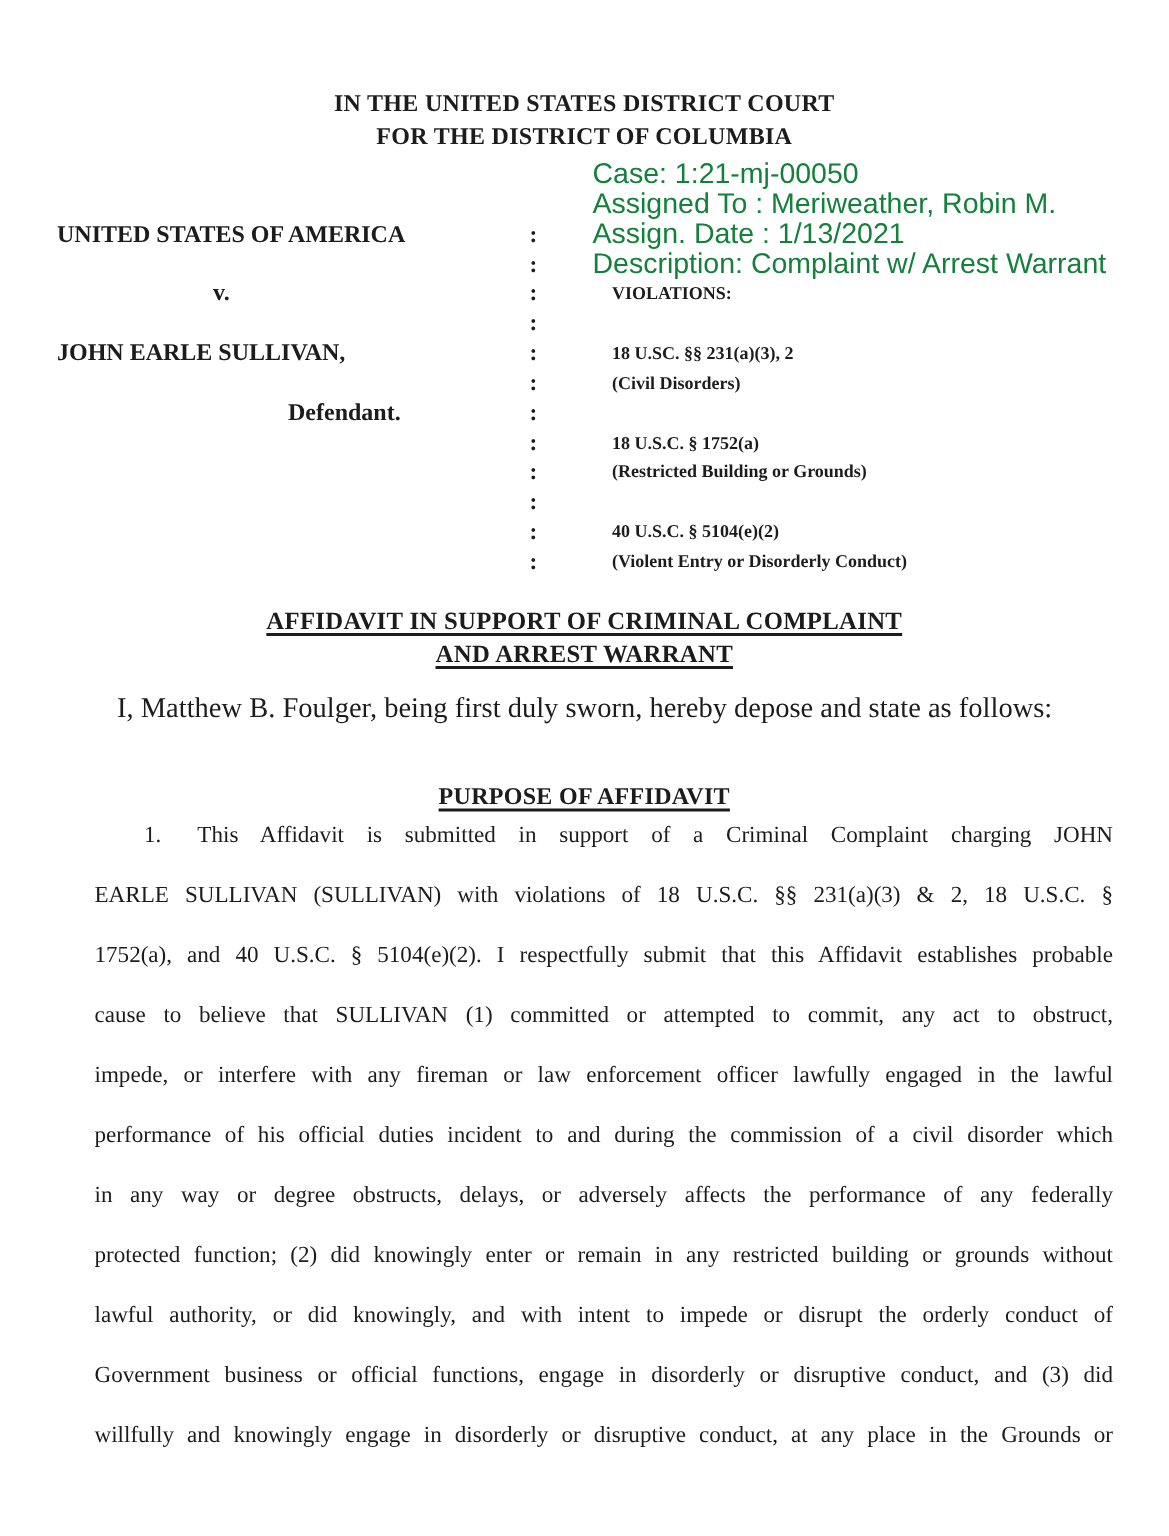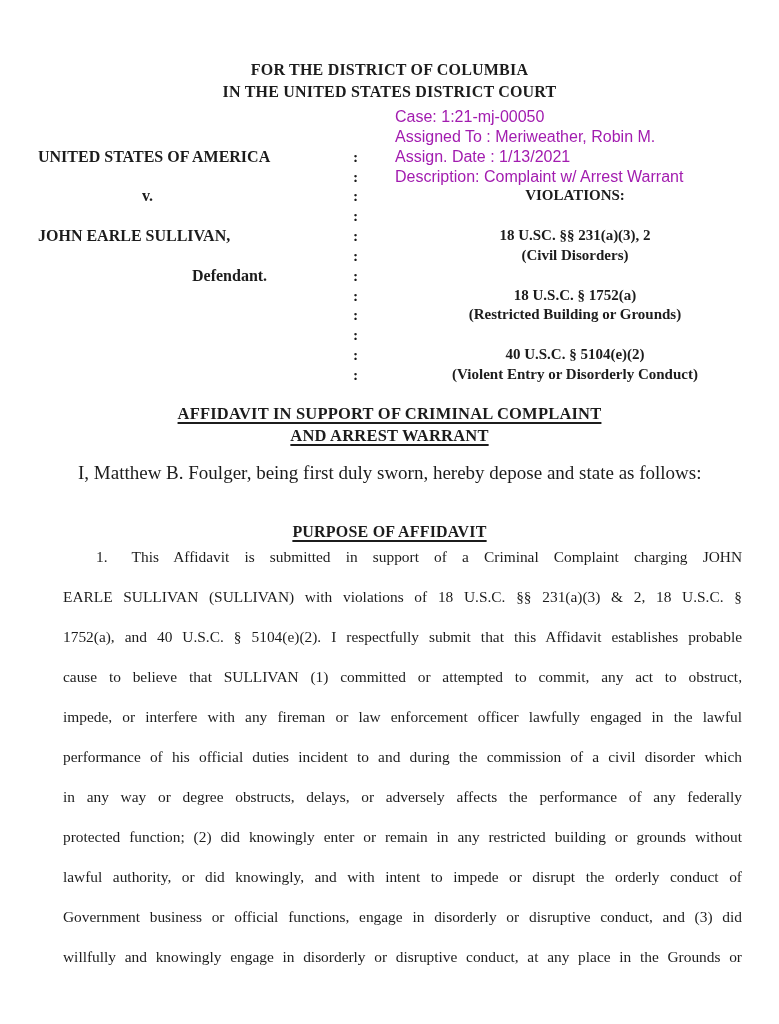--- a/index.html
+++ b/index.html
@@ -18,23 +18,23 @@
   .cap-row { display:flex; height:19.85px; }
   .cap-left {
     width:315px; font-weight:bold; font-size:16px; line-height:19.85px;
     white-space:nowrap;
   }
   .cap-left.versus   { padding-left:104px; }
   .cap-left.defendant{ padding-left:154px; }
   .cap-colon { width:42px; font-weight:bold; font-size:15.5px; line-height:19.85px; }
   .cap-right { flex:1; line-height:19.85px; white-space:nowrap; }
   .cap-right.stamp {
-    font-family:"Liberation Sans", sans-serif; font-size:16px; color:#a21caf;
+    font-family:"Liberation Sans", sans-serif; font-size:19px; color:#15803d;
   }
-  .cap-right.statute { font-weight:bold; font-size:15px; padding-left:13px;text-align:center; }
+  .cap-right.statute { font-weight:bold; font-size:12px; padding-left:13px; }
   .aff-title {
     position:absolute; top:403px; left:0; width:100%; text-align:center;
     font-size:16.5px; font-weight:bold; line-height:22px; letter-spacing:0.2px;
   }
   .u { text-decoration:underline; text-decoration-thickness:1.5px; text-underline-offset:2.5px; }
   .sworn {
     position:absolute; top:463px; left:38px; width:704px;
     padding-left:40px; font-size:19px; line-height:20px;
   }
   .sec-title {
@@ -49,22 +49,22 @@
   .jline.pline { padding-left:33px; }
   .pnum { font-size:15.4px; }
   .pgap { display:inline-block; width:24px; }
 </style>
 </head>
 <body>
 
 <div class="page">
 
   <header class="court-header">
+    <div>IN THE UNITED STATES DISTRICT COURT</div>
     <div>FOR THE DISTRICT OF COLUMBIA</div>
-    <div>IN THE UNITED STATES DISTRICT COURT</div>
   </header>
 
   <section class="caption" id="caption">
       <div class="cap-row">
         <div class="cap-left"></div>
         <div class="cap-colon"></div>
         <div class="cap-right stamp">Case: 1:21-mj-00050</div>
       </div>
       <div class="cap-row">
         <div class="cap-left"></div>

